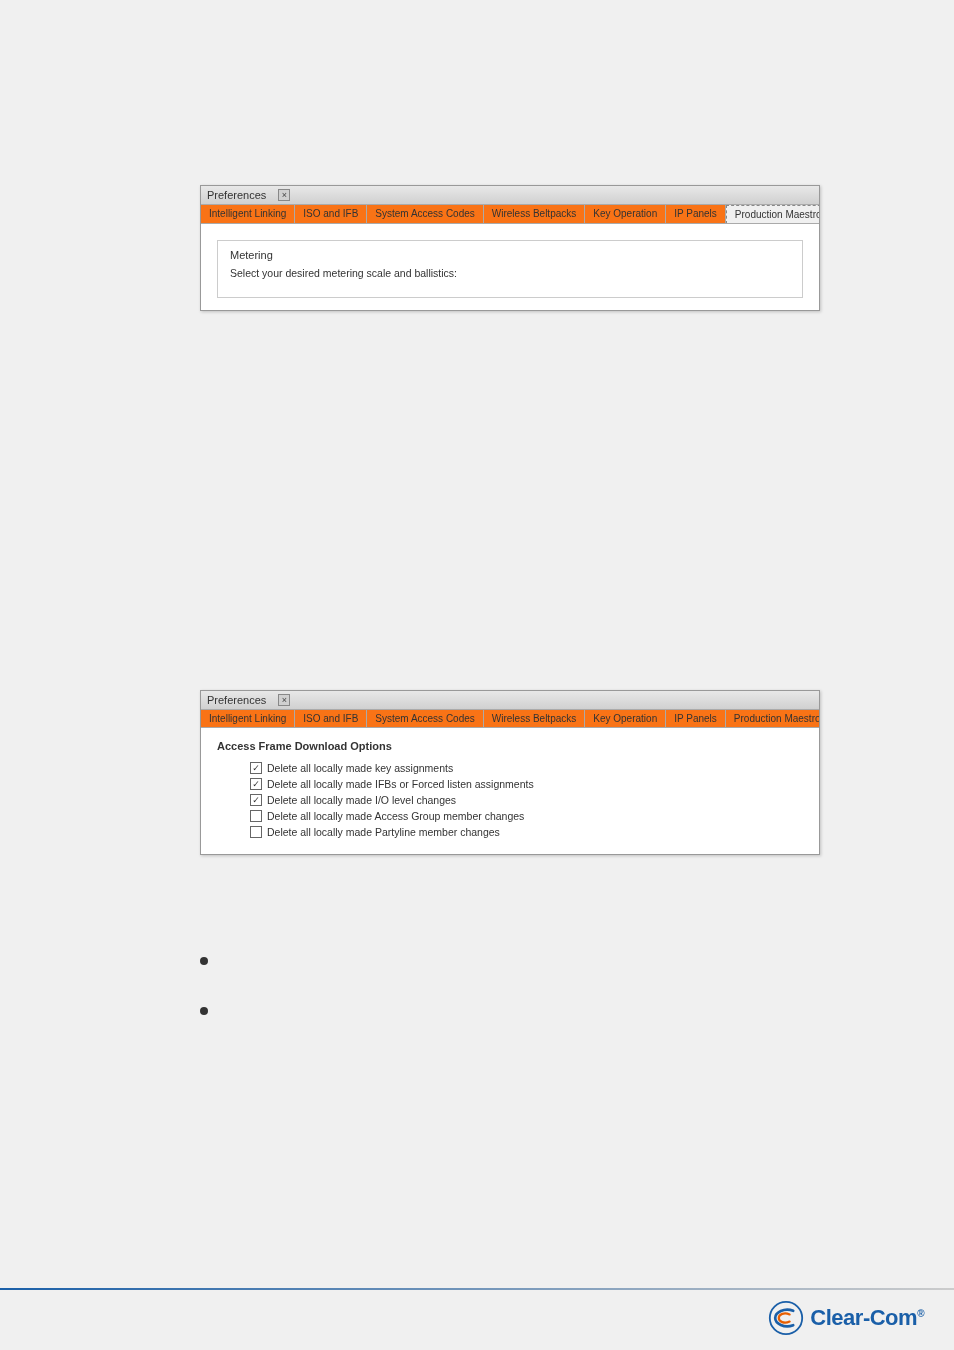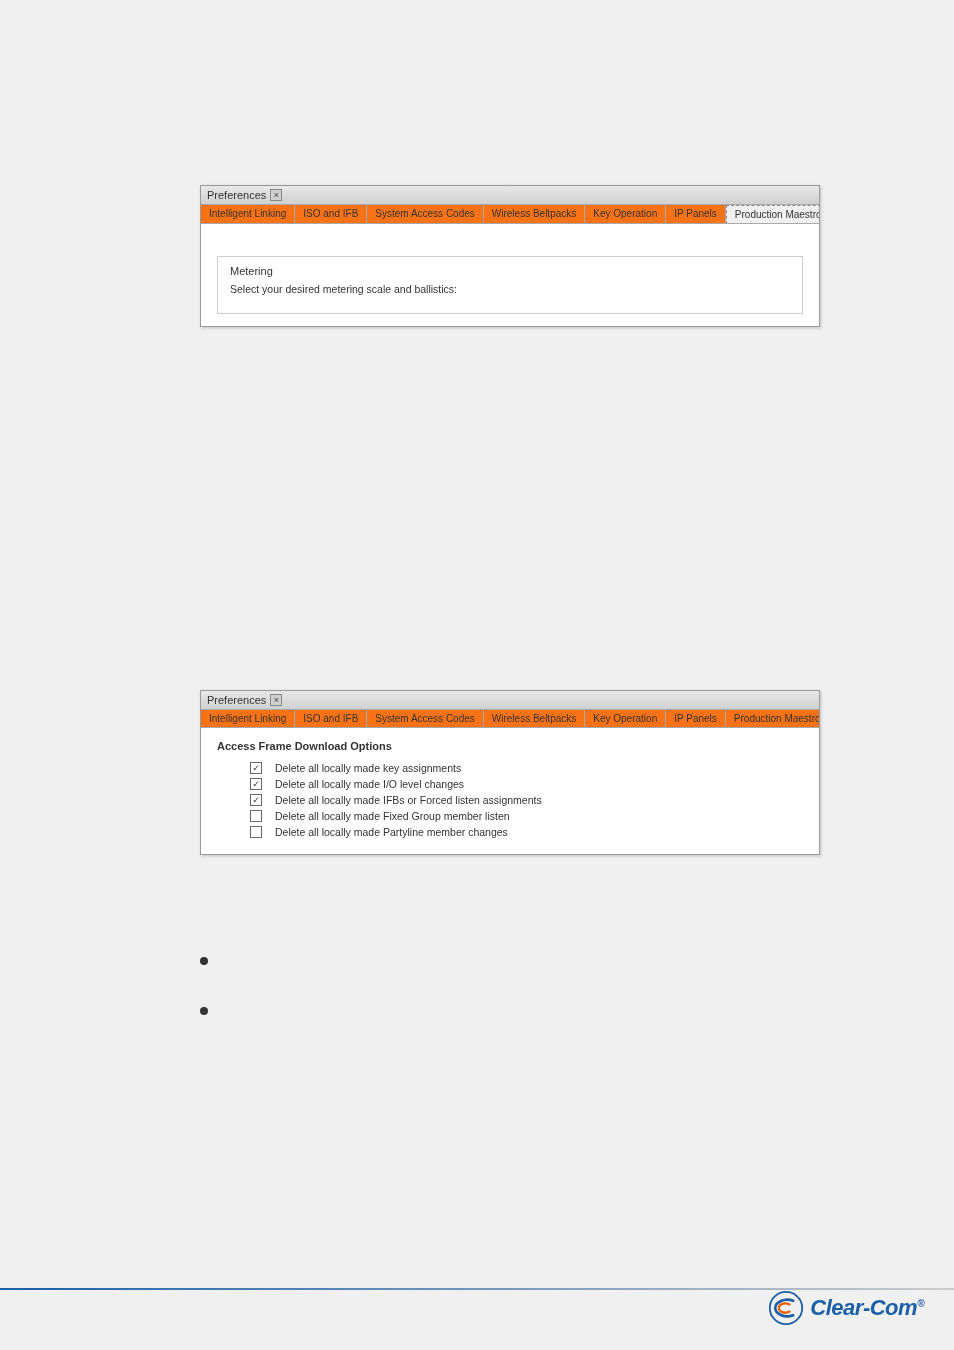--- a/index.html
+++ b/index.html
@@ -38,21 +38,21 @@
       border-bottom: 1px solid #aaa;
       padding: 3px 6px;
       display: flex;
       align-items: center;
       justify-content: space-between;
     }
 
     .title-bar-left {
       display: flex;
       align-items: center;
-      gap: 4px;
+      gap: 12px;
     }
 
     .title-text {
       font-size: 11px;
       color: #333;
       font-weight: normal;
     }
 
     .close-btn {
       width: 12px;
@@ -106,21 +106,21 @@
 
     
     .panel-content {
       padding: 12px 16px;
       background: #fff;
     }
 
     .section-group {
       border: 1px solid #ccc;
       padding: 8px 12px 12px 12px;
-      margin-top: 20px;
+      margin-top: 4px;
       position: relative;
     }
 
     .section-group-title {
       font-size: 11px;
       color: #333;
       font-weight: normal;
       margin-bottom: 6px;
     }
 
@@ -163,21 +163,21 @@
       width: 6px;
       height: 6px;
       border-radius: 50%;
       background: #333;
     }
 
     
     .checkbox-row {
       display: flex;
       align-items: center;
-      gap: 13px;
+      gap: 5px;
       margin-bottom: 4px;
       font-size: 10.5px;
       color: #333;
       padding-left: 33px;
     }
 
     .checkbox-box {
       width: 12px;
       height: 12px;
       border: 1px solid #666;
@@ -234,26 +234,25 @@
       bottom: 60px;
       left: 0;
       right: 0;
       height: 2px;
       background: linear-gradient(to right, #1a5fa8, #ccc);
     }
 
     
     .clearcom-logo {
       position: absolute;
-      bottom: 24px;
+      bottom: 14px;
       right: 30px;
       display: flex;
       align-items: center;
       gap: 6px;
-      font-style: italic;
     }
 
     .logo-icon {
       width: 36px;
       height: 36px;
     }
 
     .logo-text {
       font-size: 22px;
       font-weight: bold;
@@ -323,31 +322,31 @@
   <div class="panel-content">
     <div class="default-frame-title">Access Frame Download Options</div>
 
     <div class="checkbox-row">
       <div class="checkbox-box checked"></div>
       <span>Delete all locally made key assignments</span>
     </div>
 
     <div class="checkbox-row">
       <div class="checkbox-box checked"></div>
+      <span>Delete all locally made IFBs or Forced listen assignments</span>
+    </div>
+
+    <div class="checkbox-row">
+      <div class="checkbox-box checked"></div>
       <span>Delete all locally made I/O level changes</span>
     </div>
 
     <div class="checkbox-row">
-      <div class="checkbox-box checked"></div>
-      <span>Delete all locally made IFBs or Forced listen assignments</span>
-    </div>
-
-    <div class="checkbox-row">
       <div class="checkbox-box"></div>
-      <span>Delete all locally made Fixed Group member listen</span>
+      <span>Delete all locally made Access Group member changes</span>
     </div>
 
     <div class="checkbox-row">
       <div class="checkbox-box"></div>
       <span>Delete all locally made Partyline member changes</span>
     </div>
   </div>
 </div>
 
 <div class="bullet-section bullet-section-1">

